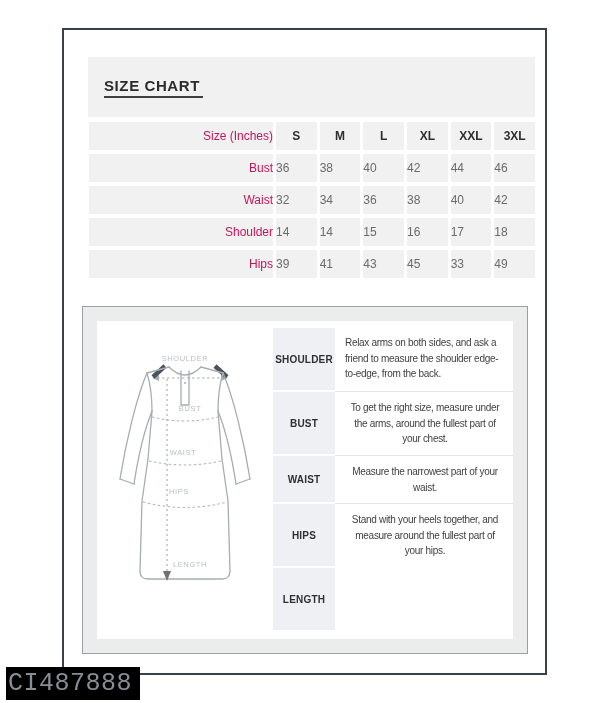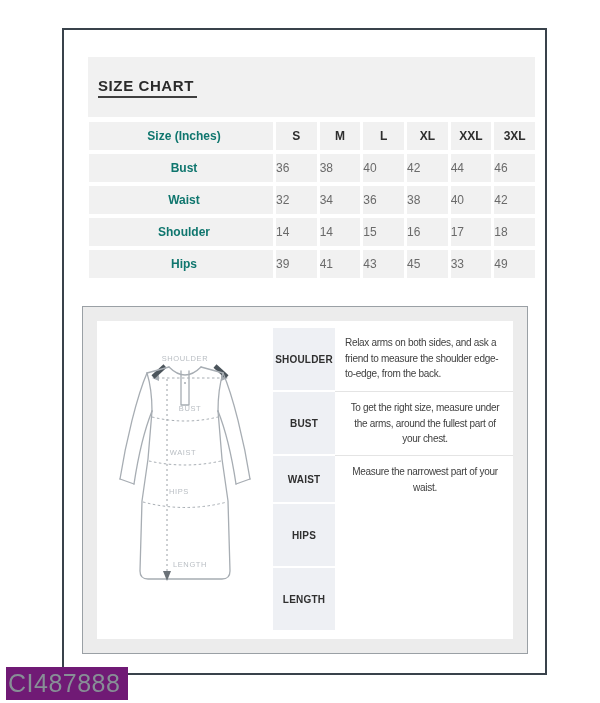--- a/index.html
+++ b/index.html
@@ -9,37 +9,37 @@
 
   
   .frame {
     position: absolute; left: 62px; top: 28px; width: 485px; height: 647px;
     border: 2px solid #39424b; background: #ffffff;
   }
 
   
   .title-band {
     position: absolute; left: 24px; top: 27px; width: 447px; height: 60px;
-    background: #f1f1f1; display: flex; align-items: center; padding-left: 10px;
+    background: #f1f1f1; display: flex; align-items: center; padding-left: 16px;
   }
   .title-band .title {
     display: inline-block; font-size: 15px; font-weight: bold; color: #2b2b2b;
     letter-spacing: 0.6px; border-bottom: 2px solid #3f3f3f; padding: 0 3px 2px 0;
   }
 
   
   table.size-table {
     position: absolute; left: 22px; top: 88px; width: 452px;
     border-collapse: separate; border-spacing: 3px 4px;
     font-size: 12px;
   }
   table.size-table th, table.size-table td {
     background: #f1f1f1; height: 28px; vertical-align: middle;
   }
-  table.size-table .lbl { text-align: center; padding-left: 6px; font-weight: bold; color: #0f766e; }
+  table.size-table .lbl { text-align: right; padding-left: 6px; font-weight: normal; color: #be185d; }
   table.size-table .hdr { text-align: center; font-weight: bold; color: #2e2e2e; }
   table.size-table .val { text-align: left; font-weight: normal; color: #6a6a6a; }
 
   
   .guide {
     position: absolute; left: 18px; top: 276px; width: 446px; height: 348px;
     border: 1px solid #9aa0a5; background: #ececec; padding: 14px;
   }
   .guide-inner {
     width: 100%; height: 100%; background: #ffffff; display: flex; overflow: hidden;
@@ -68,22 +68,22 @@
   .dash    { fill: none; stroke: #a7adb3; stroke-width: 1; stroke-dasharray: 2.5,2.5; }
   .dashv   { fill: none; stroke: #9aa0a6; stroke-width: 1; stroke-dasharray: 2,3; }
   .wedge   { fill: none; stroke: #4b545b; stroke-width: 4.5; }
   .arrow   { fill: #a7adb3; }
   .arrowd  { fill: #6b7278; }
   text.mlabel { fill: #b9bec3; font-family: "Liberation Sans", sans-serif; font-size: 7.5px; letter-spacing: 0.6px; }
 
   
   .code {
     position: absolute; left: 6px; top: 667px; z-index: 5;
-    background: #701a75; padding: 2px 8px 2px 2px;
-    font-size: 25px; color: #878f96; letter-spacing: 0.5px;
+    background: #000000; padding: 2px 8px 2px 2px;
+    font-size: 25px; color: #878f96; letter-spacing: 0.5px; font-family: Liberation Mono, monospace;
   }
 </style>
 </head>
 <body>
 
 <div class="page">
 
   <div class="frame">
 
     <div class="title-band">
@@ -204,20 +204,21 @@
           <div class="g-row r3lines">
             <div class="g-label">BUST</div>
             <div class="g-desc">To get the right size, measure under the arms, around the fullest part of your chest.</div>
           </div>
           <div class="g-row r1line">
             <div class="g-label">WAIST</div>
             <div class="g-desc">Measure the narrowest part of your waist.</div>
           </div>
           <div class="g-row r3lines">
             <div class="g-label">HIPS</div>
+            <div class="g-desc">Stand with your heels together, and measure around the fullest part of your hips.</div>
           </div>
           <div class="g-row r3lines">
             <div class="g-label">LENGTH</div>
           </div>
         </div>
 
       </div>
     </div>
 
   </div>

